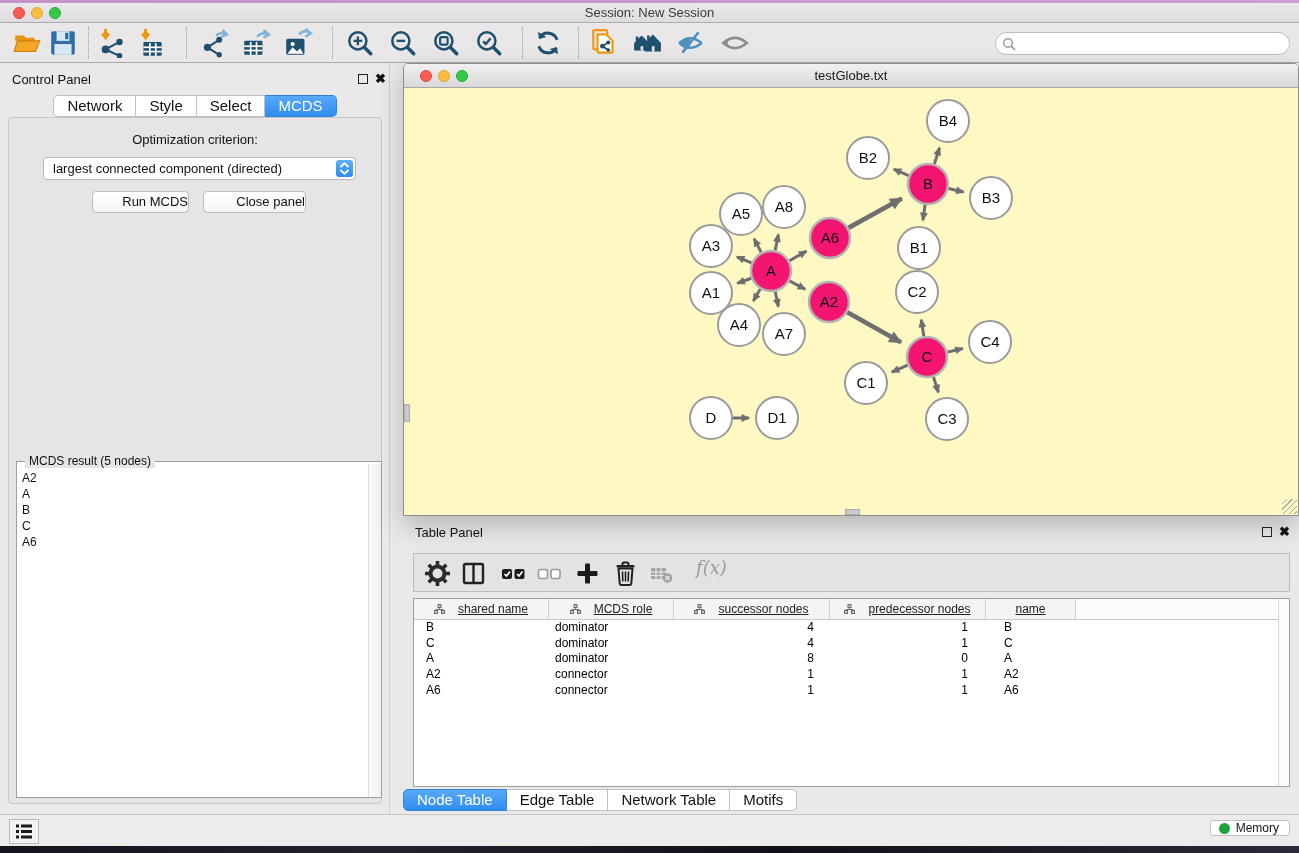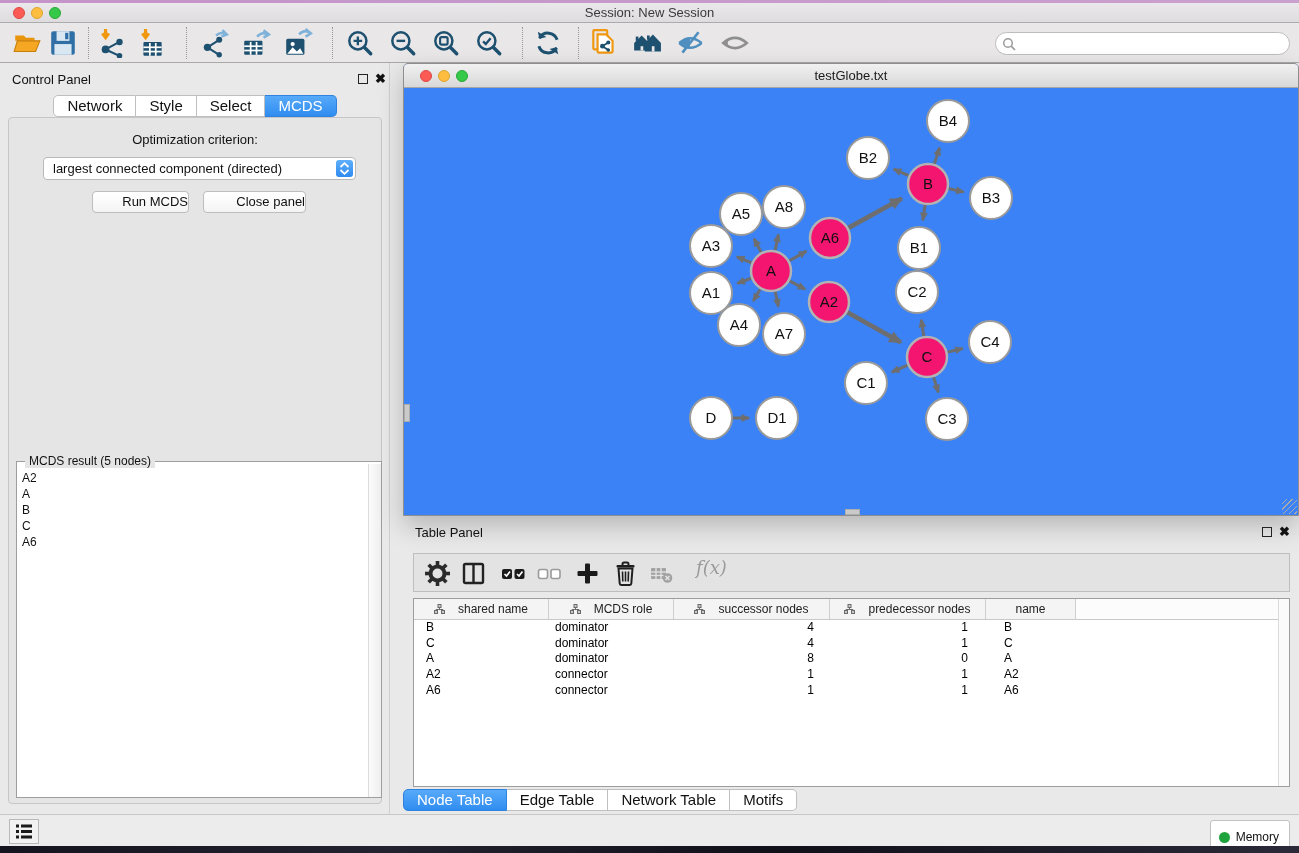--- a/index.html
+++ b/index.html
@@ -40,48 +40,48 @@
   .criterion-select { position:absolute; left:34px; top:39px; width:313px; height:23px; background:#fff; border:1px solid #B9B9B9; border-radius:4px; font-size:13px; line-height:21px; padding-left:9px; color:#111; cursor:pointer; }
   .select-stepper { position:absolute; right:2px; top:2px; width:17px; height:17px; background:linear-gradient(#5FAFFB,#2E8BF0); border-radius:3px; }
   .mac-btn { position:absolute; height:22px; background:linear-gradient(#FFFFFF,#F4F4F4); border:1px solid #BDBDBD; border-radius:4px; font-size:13px; color:#111; line-height:20px; text-align:right; cursor:pointer; }
   .result-box { position:absolute; left:7px; top:343px; width:366px; height:337px; border:1px solid #9E9E9E; background:#fff; }
   .result-legend { position:absolute; left:8px; top:-8px; background:#E5E5E5; padding:0 4px; font-size:12px; color:#111; }
   .result-list { position:absolute; left:0; top:2px; right:13px; bottom:0; padding:6px 0 0 5px; overflow:hidden; }
   .result-item { font-size:12px; line-height:16px; color:#111; }
   .result-scroll { position:absolute; right:0; top:2px; width:13px; bottom:0; background:linear-gradient(90deg,#FBFBFB,#EFEFEF); border-left:1px solid #DCDCDC; }
 
   
-  .network-window { position:absolute; left:403px; top:63px; width:896px; height:453px; background:#3b82f6; border:1px solid #8E8E8E; border-radius:5px 5px 0 0; box-shadow:0 10px 26px rgba(0,0,0,0.22); }
+  .network-window { position:absolute; left:403px; top:63px; width:896px; height:453px; background:#fef9c3; border:1px solid #8E8E8E; border-radius:5px 5px 0 0; box-shadow:0 10px 26px rgba(0,0,0,0.22); }
   .nw-titlebar { position:absolute; left:0; top:0; width:100%; height:24px; background:linear-gradient(#F1F1F1,#D8D8D8); border-bottom:1px solid #A6A6A6; border-radius:4px 4px 0 0; }
   .nw-titlebar .light { top:6px; }
   .nw-titlebar .light.red { left:16px; } .nw-titlebar .light.yellow { left:34px; } .nw-titlebar .light.green { left:52px; }
   .nw-title { text-align:center; line-height:24px; font-size:13px; color:#1a1a1a; }
   .nw-content { position:absolute; left:0; top:25px; right:0; bottom:0; overflow:hidden; }
   .nw-vthumb { position:absolute; left:0px; top:340px; width:6px; height:18px; background:#CACACA; border:1px solid #ADADAD; }
   .nw-hthumb { position:absolute; left:441px; bottom:0px; width:15px; height:6px; background:#CACACA; border:1px solid #ADADAD; }
   .nw-grip { position:absolute; right:1px; bottom:1px; width:15px; height:15px; background:repeating-linear-gradient(135deg, transparent 0 3px, #A9A9A9 3px 4px); cursor:nwse-resize; }
 
   
   .tp-title { position:absolute; left:415px; top:525px; font-size:13px; color:#111; }
   .tp-toolbar { position:absolute; left:413px; top:553px; width:877px; height:39px; background:#E3E3E3; border:1px solid #BEBEBE; }
   .tp-ico { position:absolute; top:6px; width:27px; height:27px; cursor:pointer; }
   .fx-label { position:absolute; left:282px; top:3px; font-family:"DejaVu Serif", serif; font-style:italic; font-size:18px; color:#9A9A9A; }
   .tp-table { position:absolute; left:413px; top:598px; width:877px; height:189px; background:#fff; border:1px solid #9E9E9E; }
   .tbl-scroll { position:absolute; right:0; top:0; width:11px; height:100%; background:#FBFBFB; border-left:1px solid #DADADA; }
   .tbl-header { display:flex; height:21px; background:#F4F4F4; border-bottom:1px solid #C9C9C9; }
-  .tbl-hcell { display:flex; align-items:center; justify-content:center; gap:13px; font-size:12px; color:#222; border-right:1px solid #CFCFCF; overflow:hidden; }
+  .tbl-hcell { display:flex; align-items:center; justify-content:center; gap:13px; font-size:12px; color:#222; border-right:1px solid #CFCFCF; overflow:hidden;text-decoration:underline; }
   .tbl-hcell:last-child { border-right:none; }
   .tbl-row { display:flex; height:15.7px; }
   .tbl-cell { font-size:12px; color:#000; line-height:15.5px; white-space:nowrap; overflow:hidden; }
   .tp-tabs { position:absolute; left:403px; top:789px; width:896px; display:flex; justify-content:flex-start; }
 
   
   .statusbar { position:absolute; left:0; top:814px; width:1299px; height:32px; background:#ECECEC; border-top:1px solid #C6C6C6; }
   .list-btn { position:absolute; left:9px; top:4px; width:30px; height:25px; background:#F2F2F2; border:1px solid #B9B9B9; cursor:pointer; }
-  .memory-btn { position:absolute; right:9px; top:5px; height:34px; padding:0 10px 0 8px; background:#fff; border:1px solid #C2C2C2; border-radius:3px; display:flex; align-items:center; gap:6px; font-size:12px; color:#111; cursor:pointer; }
+  .memory-btn { position:absolute; right:9px; top:5px; height:16px; padding:0 10px 0 8px; background:#fff; border:1px solid #C2C2C2; border-radius:3px; display:flex; align-items:center; gap:6px; font-size:12px; color:#111; cursor:pointer; }
   .memory-dot { width:11px; height:11px; border-radius:50%; background:#1FA33C; }
 </style>
 </head>
 <body>
 
 <div id="app">
   <div class="wp-top"></div>
 
   <div class="titlebar">
     <span class="light red"></span>

